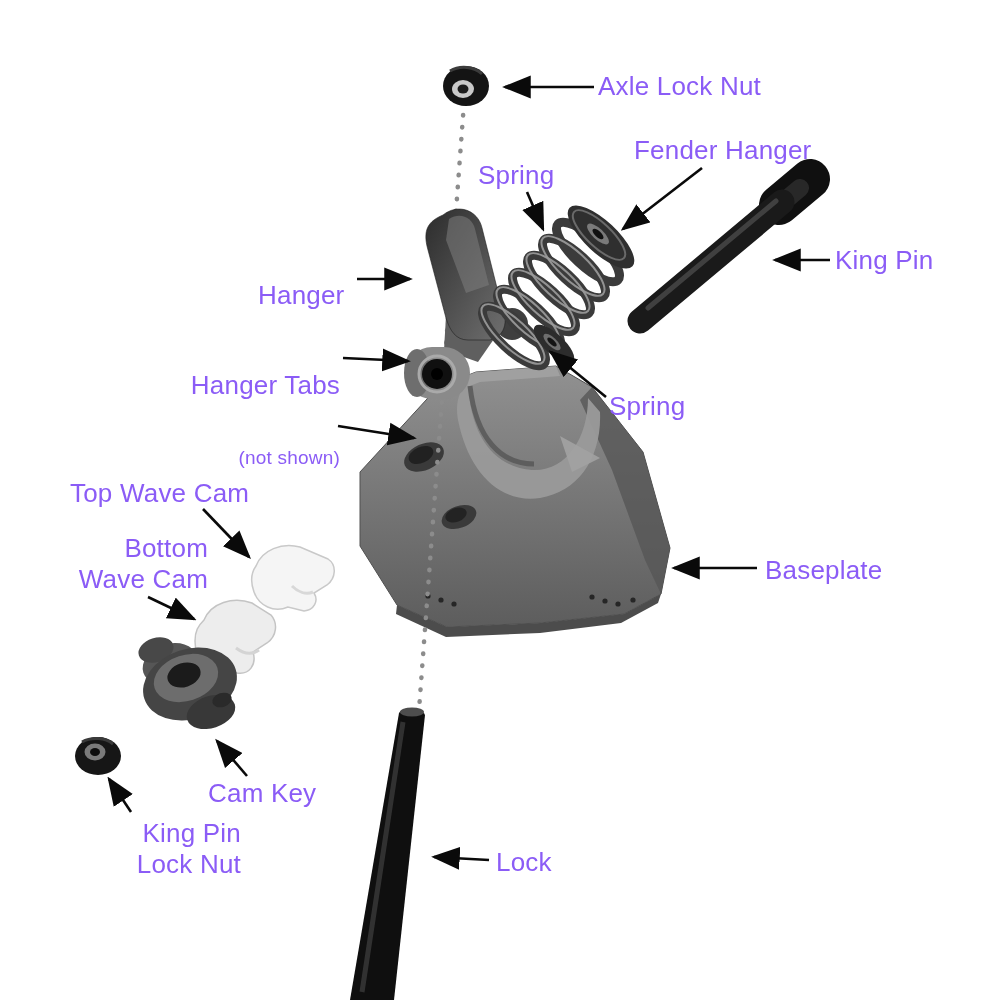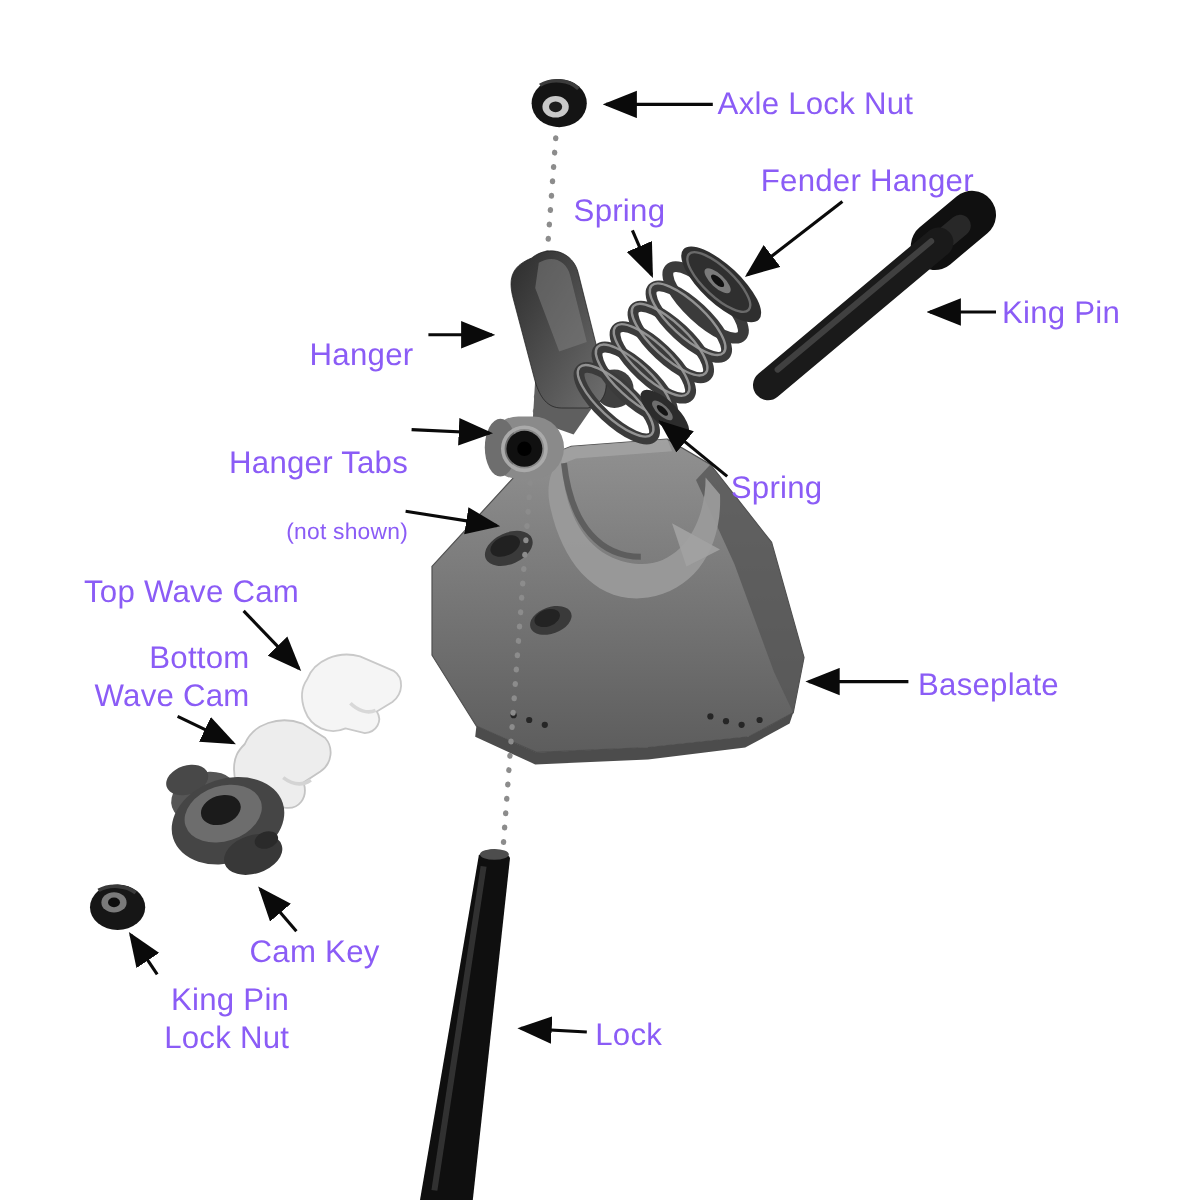--- a/index.html
+++ b/index.html
@@ -6,21 +6,21 @@
   .stage{
     position:relative;width:1000px;height:1000px;background:#ffffff;overflow:hidden;
     font-family:"Liberation Sans","DejaVu Sans",sans-serif;
   }
   .stage svg{position:absolute;left:0;top:0;}
   .label{
     position:absolute;font-size:26px;color:#8b5cf6;line-height:1.18;
     white-space:pre-line;letter-spacing:0.2px;
   }
   .label.center{text-align:right;}
-  .label .note{font-size:19px;margin-top:2px;}
+  .label .note{font-size:19px;margin-top:16px;}
 </style>
 </head>
 <body>
 
 <div class="stage">
 
 <svg width="1000" height="1000" viewBox="0 0 1000 1000">
   <defs>
     <marker id="ah" viewBox="0 0 10 8" markerWidth="11" markerHeight="9" refX="9" refY="4" orient="auto">
       <path d="M0,0 L10,4 L0,8 Z" fill="#0a0a0a"></path>

